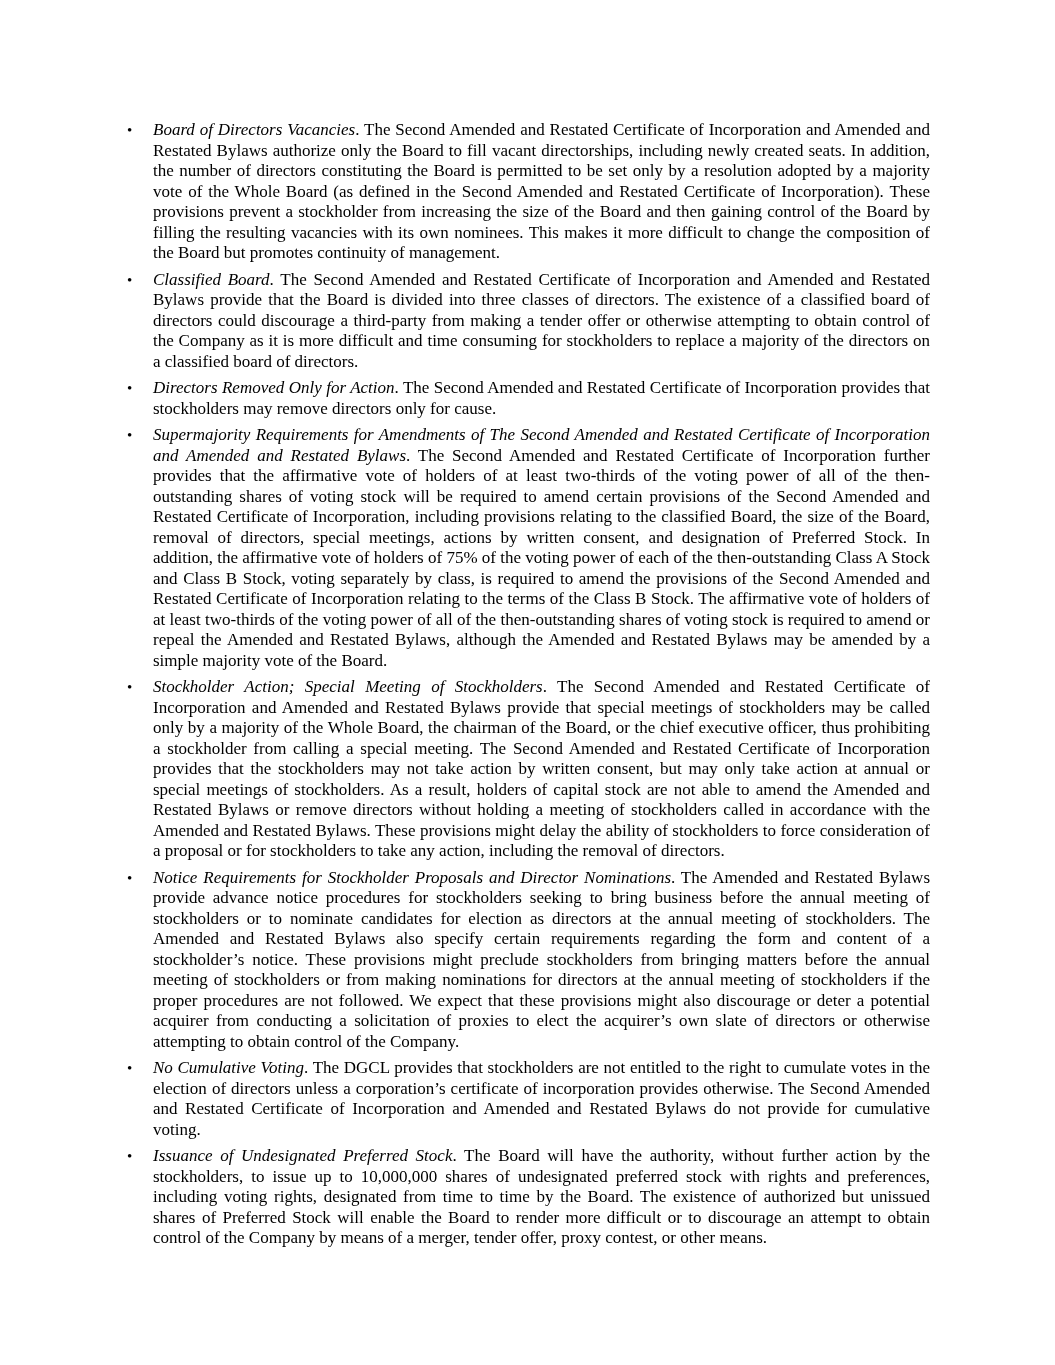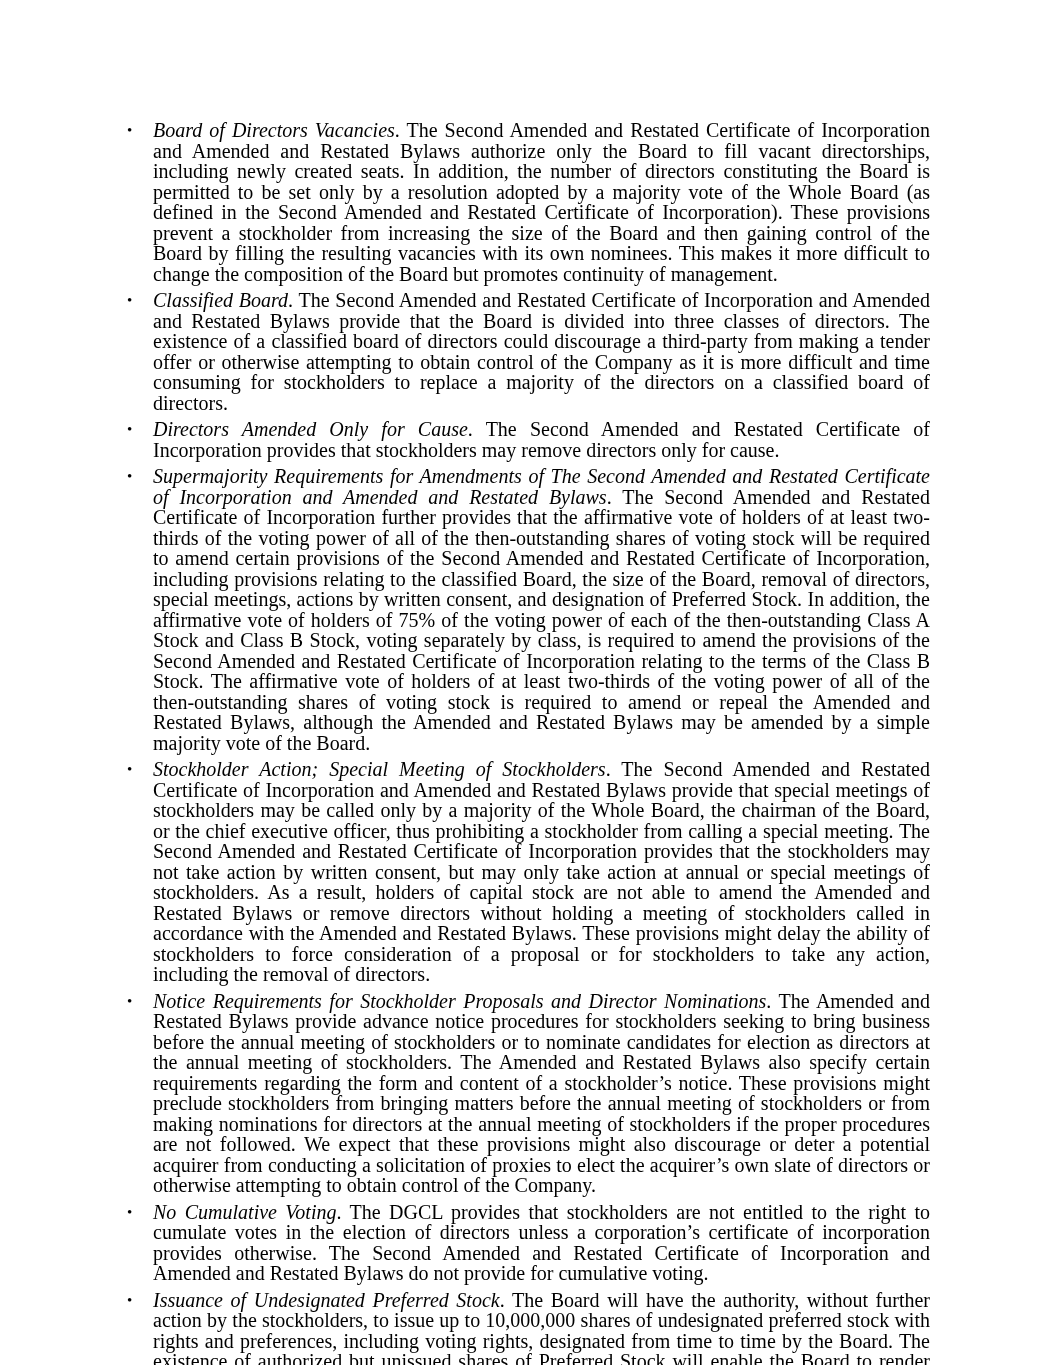--- a/index.html
+++ b/index.html
@@ -31,21 +31,21 @@
   .bullet-marker {
     flex: 0 0 28px;
     box-sizing: border-box;
     padding-left: 2px;
     font-size: 15px;
     line-height: 20.5px;
   }
   .bullet-text {
     flex: 1 1 auto;
     margin: 0;
-    font-size: 20px;
+    font-size: 17px;
     line-height: 20.5px;
     text-align: justify;
   }
   .bullet-term {
     font-style: italic;
   }
   .bullet-body {
     font-style: normal;
   }
 </style>
@@ -60,21 +60,21 @@
       <p class="bullet-text"><em class="bullet-term">Board of Directors Vacancies</em><span class="bullet-body">. The Second Amended and Restated Certificate of Incorporation and Amended and Restated Bylaws authorize only the Board to fill vacant directorships, including newly created seats. In addition, the number of directors constituting the Board is permitted to be set only by a resolution adopted by a majority vote of the Whole Board (as defined in the Second Amended and Restated Certificate of Incorporation). These provisions prevent a stockholder from increasing the size of the Board and then gaining control of the Board by filling the resulting vacancies with its own nominees. This makes it more difficult to change the composition of the Board but promotes continuity of management.</span></p>
     </div>
 
     <div class="bullet-item">
       <span class="bullet-marker">•</span>
       <p class="bullet-text"><em class="bullet-term">Classified Board</em><span class="bullet-body">. The Second Amended and Restated Certificate of Incorporation and Amended and Restated Bylaws provide that the Board is divided into three classes of directors. The existence of a classified board of directors could discourage a third-party from making a tender offer or otherwise attempting to obtain control of the Company as it is more difficult and time consuming for stockholders to replace a majority of the directors on a classified board of directors.</span></p>
     </div>
 
     <div class="bullet-item">
       <span class="bullet-marker">•</span>
-      <p class="bullet-text"><em class="bullet-term">Directors Amended Only for Cause</em><span class="bullet-body">. The Second Amended and Restated Certificate of Incorporation provides that stockholders may remove directors only for cause.</span></p>
+      <p class="bullet-text"><em class="bullet-term">Directors Removed Only for Action</em><span class="bullet-body">. The Second Amended and Restated Certificate of Incorporation provides that stockholders may remove directors only for cause.</span></p>
     </div>
 
     <div class="bullet-item">
       <span class="bullet-marker">•</span>
       <p class="bullet-text"><em class="bullet-term">Supermajority Requirements for Amendments of The Second Amended and Restated Certificate of Incorporation and Amended and Restated Bylaws</em><span class="bullet-body">. The Second Amended and Restated Certificate of Incorporation further provides that the affirmative vote of holders of at least two-thirds of the voting power of all of the then-outstanding shares of voting stock will be required to amend certain provisions of the Second Amended and Restated Certificate of Incorporation, including provisions relating to the classified Board, the size of the Board, removal of directors, special meetings, actions by written consent, and designation of Preferred Stock. In addition, the affirmative vote of holders of 75% of the voting power of each of the then-outstanding Class A Stock and Class B Stock, voting separately by class, is required to amend the provisions of the Second Amended and Restated Certificate of Incorporation relating to the terms of the Class B Stock. The affirmative vote of holders of at least two-thirds of the voting power of all of the then-outstanding shares of voting stock is required to amend or repeal the Amended and Restated Bylaws, although the Amended and Restated Bylaws may be amended by a simple majority vote of the Board.</span></p>
     </div>
 
     <div class="bullet-item">
       <span class="bullet-marker">•</span>
       <p class="bullet-text"><em class="bullet-term">Stockholder Action; Special Meeting of Stockholders</em><span class="bullet-body">. The Second Amended and Restated Certificate of Incorporation and Amended and Restated Bylaws provide that special meetings of stockholders may be called only by a majority of the Whole Board, the chairman of the Board, or the chief executive officer, thus prohibiting a stockholder from calling a special meeting. The Second Amended and Restated Certificate of Incorporation provides that the stockholders may not take action by written consent, but may only take action at annual or special meetings of stockholders. As a result, holders of capital stock are not able to amend the Amended and Restated Bylaws or remove directors without holding a meeting of stockholders called in accordance with the Amended and Restated Bylaws. These provisions might delay the ability of stockholders to force consideration of a proposal or for stockholders to take any action, including the removal of directors.</span></p>

